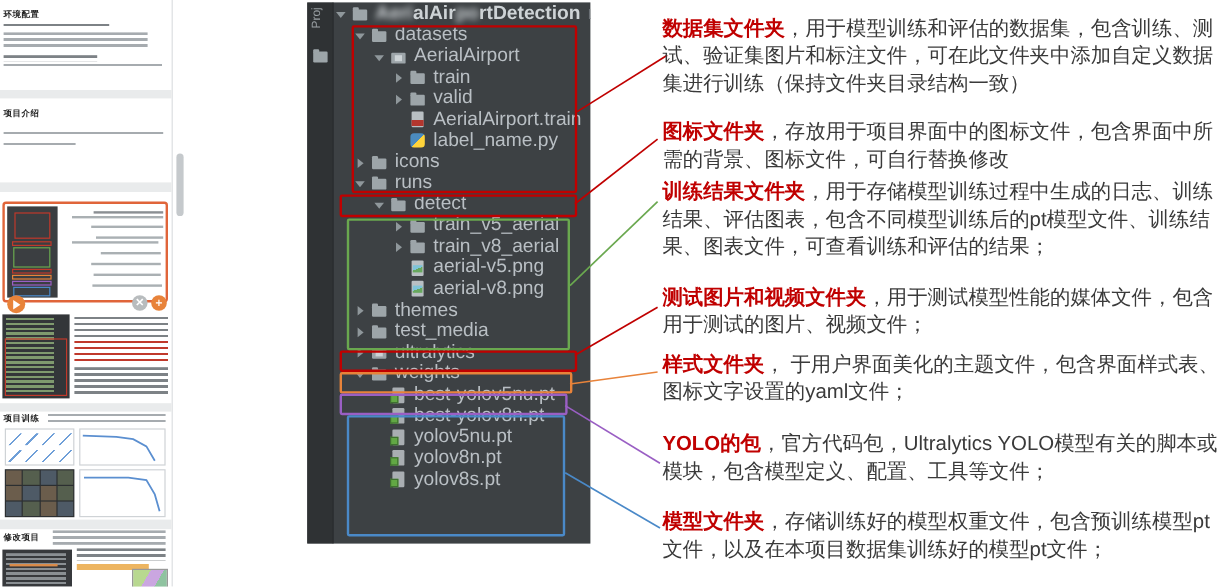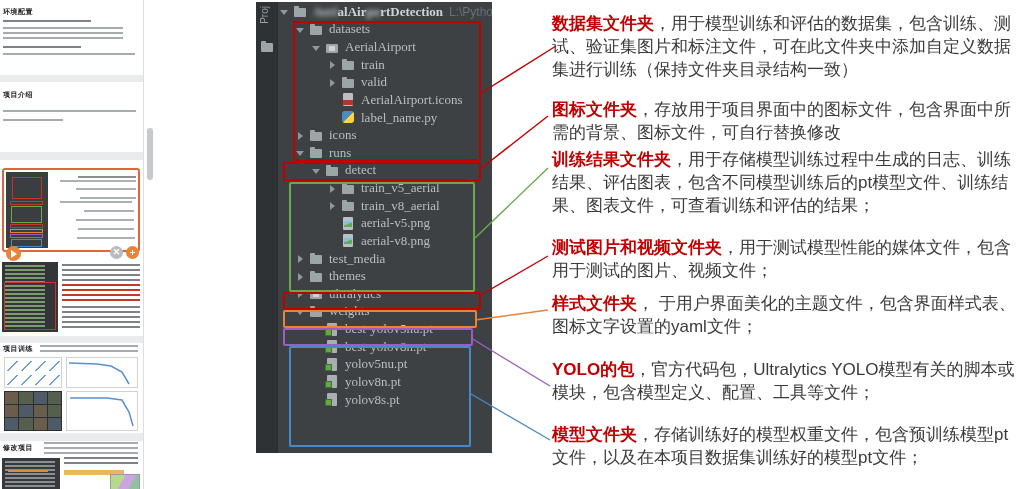--- a/index.html
+++ b/index.html
@@ -33,21 +33,21 @@
   .maprect{position:absolute;background:linear-gradient(120deg,#b8d890 0 40%,#caa6e0 40% 70%,#8fc3a0 70%);border:1px solid #999;}
   #scrollthumb{position:absolute;left:147px;top:128px;width:6px;height:52px;border-radius:3px;background:#c5c9cc;}
 
   
   #ide{position:absolute;left:256px;top:2px;width:236px;height:451px;background:#3d4144;overflow:hidden;}
   #toolstrip{position:absolute;left:0;top:0;width:21px;height:451px;background:#2f3234;border-right:1px solid #2a2d2f;}
   #toolstrip .vlabel{position:absolute;left:3px;top:4px;writing-mode:vertical-rl;transform:rotate(180deg);font-size:10px;color:#9aa0a4;}
   #toolstrip .tsfolder{position:absolute;left:4px;top:38px;}
   #treewrap{position:absolute;left:21px;top:1px;right:0;}
   .trow{display:flex;align-items:center;height:17.64px;white-space:nowrap;}
-  .trow .tlabel{font-size:13px;color:#b9bfc4;margin-left:5px;font-family:Liberation Serif, serif;}
+  .trow .tlabel{font-size:16px;color:#b9bfc4;margin-left:5px;}
   .d0{padding-left:3px;}.d1{padding-left:19px;}.d2{padding-left:35px;}.d3{padding-left:51px;}
   .chev{width:9px;height:9px;position:relative;display:inline-block;flex:0 0 9px;margin-right:4px;}
   .chev.closed::before{content:"";position:absolute;left:2px;top:1px;border-left:5px solid #8f979b;border-top:4px solid transparent;border-bottom:4px solid transparent;}
   .chev.open::before{content:"";position:absolute;left:0;top:3px;border-top:5px solid #8f979b;border-left:4px solid transparent;border-right:4px solid transparent;}
   .fic{width:15px;height:13px;position:relative;display:inline-block;flex:0 0 15px;}
   .ic-folder::before{content:"";position:absolute;left:1px;top:3px;width:12px;height:9px;background:#9da5a9;border-radius:1px;}
   .ic-folder::after{content:"";position:absolute;left:1px;top:1px;width:5px;height:3px;background:#9da5a9;border-radius:1px 1px 0 0;}
   .ic-folder-src::before{content:"";position:absolute;left:1px;top:3px;width:12px;height:9px;background:#9da5a9;border-radius:1px;}
   .ic-folder-src::after{content:"";position:absolute;left:4px;top:5px;width:6px;height:5px;background:#cdd3d6;}
   .ic-py::before{content:"";position:absolute;left:1px;top:0;width:12px;height:12px;border-radius:3px;background:linear-gradient(135deg,#4b8bbe 50%,#ffd43b 50%);}
@@ -216,21 +216,21 @@
             <span class="tlabel">train</span>
           </div>
           <div class="trow d3">
             <span class="chev closed"></span>
             <span class="fic ic-folder"></span>
             <span class="tlabel">valid</span>
           </div>
           <div class="trow d3">
             <span class="chev none"></span>
             <span class="fic ic-yaml"></span>
-            <span class="tlabel">AerialAirport.icons</span>
+            <span class="tlabel">AerialAirport.train</span>
           </div>
           <div class="trow d3">
             <span class="chev none"></span>
             <span class="fic ic-py"></span>
             <span class="tlabel">label_name.py</span>
           </div>
           <div class="trow d1">
             <span class="chev closed"></span>
             <span class="fic ic-folder"></span>
             <span class="tlabel">icons</span>
@@ -261,26 +261,26 @@
             <span class="tlabel">aerial-v5.png</span>
           </div>
           <div class="trow d3">
             <span class="chev none"></span>
             <span class="fic ic-png"></span>
             <span class="tlabel">aerial-v8.png</span>
           </div>
           <div class="trow d1">
             <span class="chev closed"></span>
             <span class="fic ic-folder"></span>
+            <span class="tlabel">themes</span>
+          </div>
+          <div class="trow d1">
+            <span class="chev closed"></span>
+            <span class="fic ic-folder"></span>
             <span class="tlabel">test_media</span>
-          </div>
-          <div class="trow d1">
-            <span class="chev closed"></span>
-            <span class="fic ic-folder"></span>
-            <span class="tlabel">themes</span>
           </div>
           <div class="trow d1">
             <span class="chev closed"></span>
             <span class="fic ic-folder-src"></span>
             <span class="tlabel">ultralytics</span>
           </div>
           <div class="trow d1">
             <span class="chev open"></span>
             <span class="fic ic-folder"></span>
             <span class="tlabel">weights</span>

